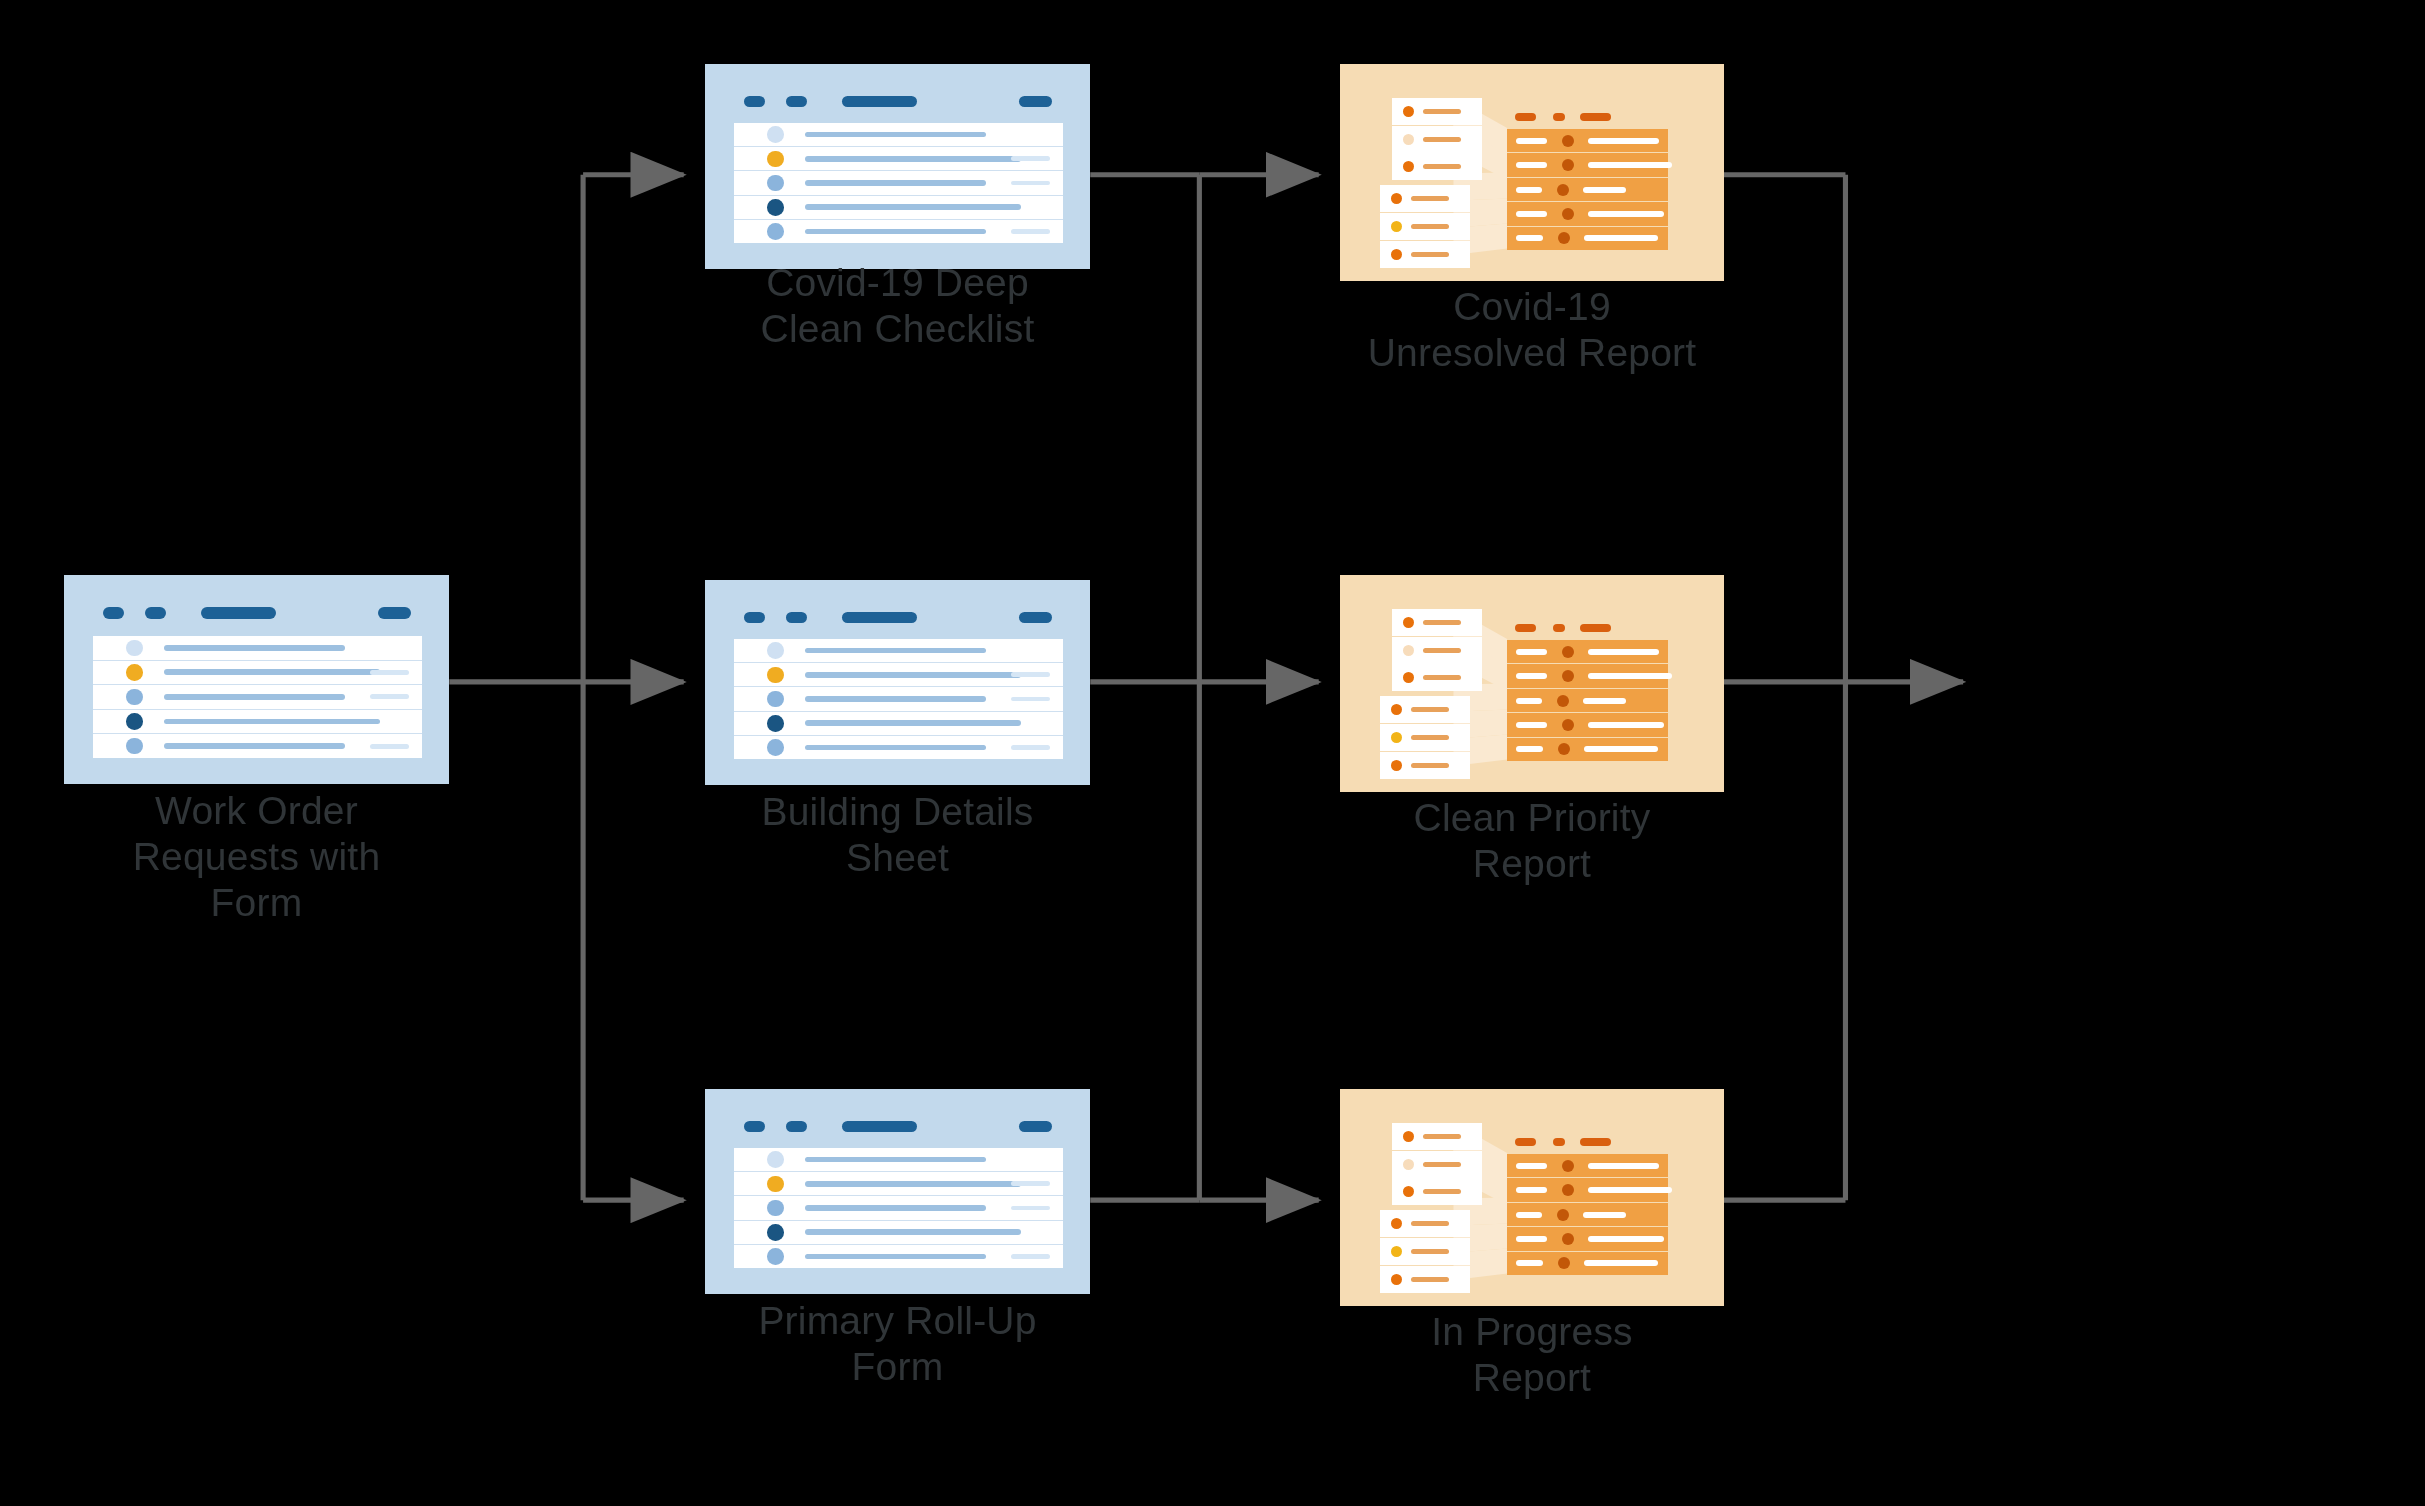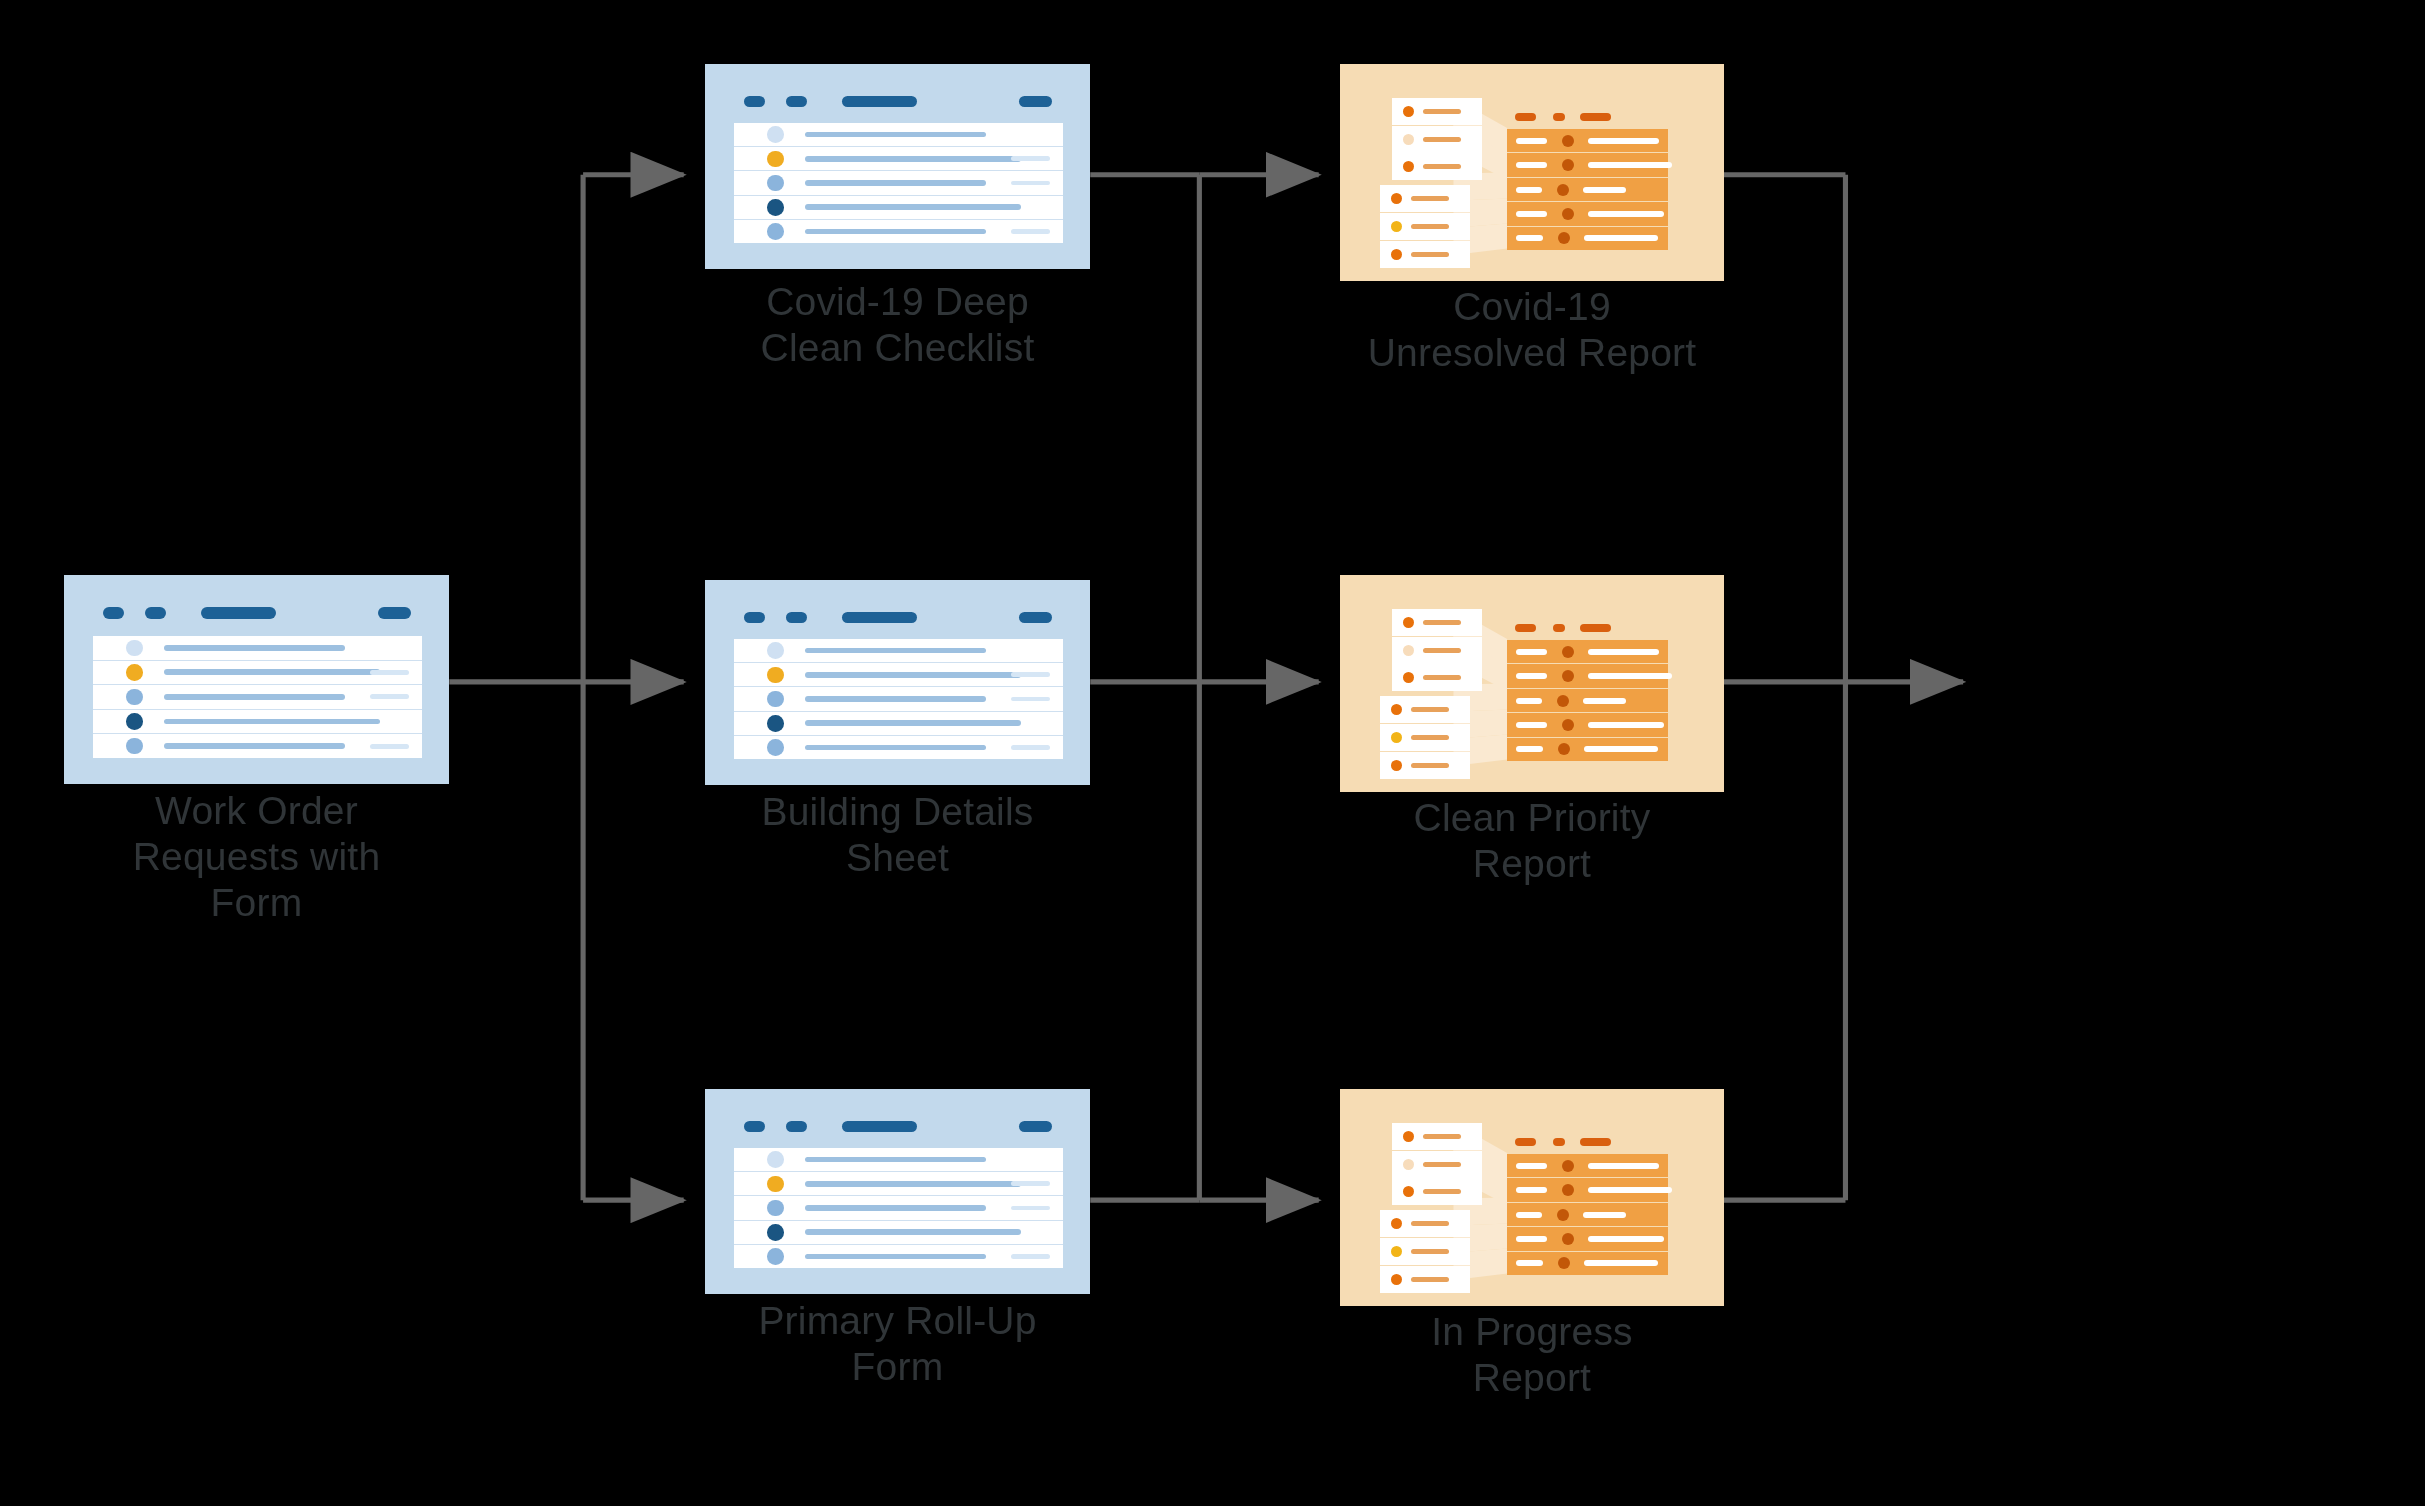--- a/index.html
+++ b/index.html
@@ -157,21 +157,21 @@
               <div class="sbar" style="margin-left: 21px; width: 216px; height: 5.7px;"></div>
             </div>
             <div class="srow">
               <div class="sdot" style="margin-left: 33px; width: 16.6px; height: 16.6px; background: rgb(139, 180, 220);"></div>
               <div class="sbar" style="margin-left: 21px; width: 181px; height: 5.7px;"></div>
               <div class="stag" style="right: 13.5px; width: 39px; height: 4.9px;"></div>
             </div>
           </div>
         </div>
       </div>
-      <div class="caption" style="top: 215px; width: 530px;">Covid-19 Deep
+      <div class="caption" style="top: 196px; width: 530px;">Covid-19 Deep
 Clean Checklist</div>
     </div>
     <div class="node" style="left: 705px; top: 580px; width: 385px; height: 205px;">
       <div class="card" style="width: 385px; height: 205px;">
         <div class="sheet">
           <div class="sheet-head" style="left: 39px; top: 32px; width: 308px; height: 14.3px;">
             <div class="pill" style="position: absolute; left: 0px; top: 0px; width: 21px; height: 11.3px;"></div>
             <div class="pill" style="position: absolute; left: 42px; top: 0px; width: 21px; height: 11.3px;"></div>
             <div class="pill" style="position: absolute; left: 98px; top: 0px; width: 75px; height: 11.3px;"></div>
             <div class="pill" style="position: absolute; right: 0px; top: 0px; width: 33px; height: 11.3px;"></div>

